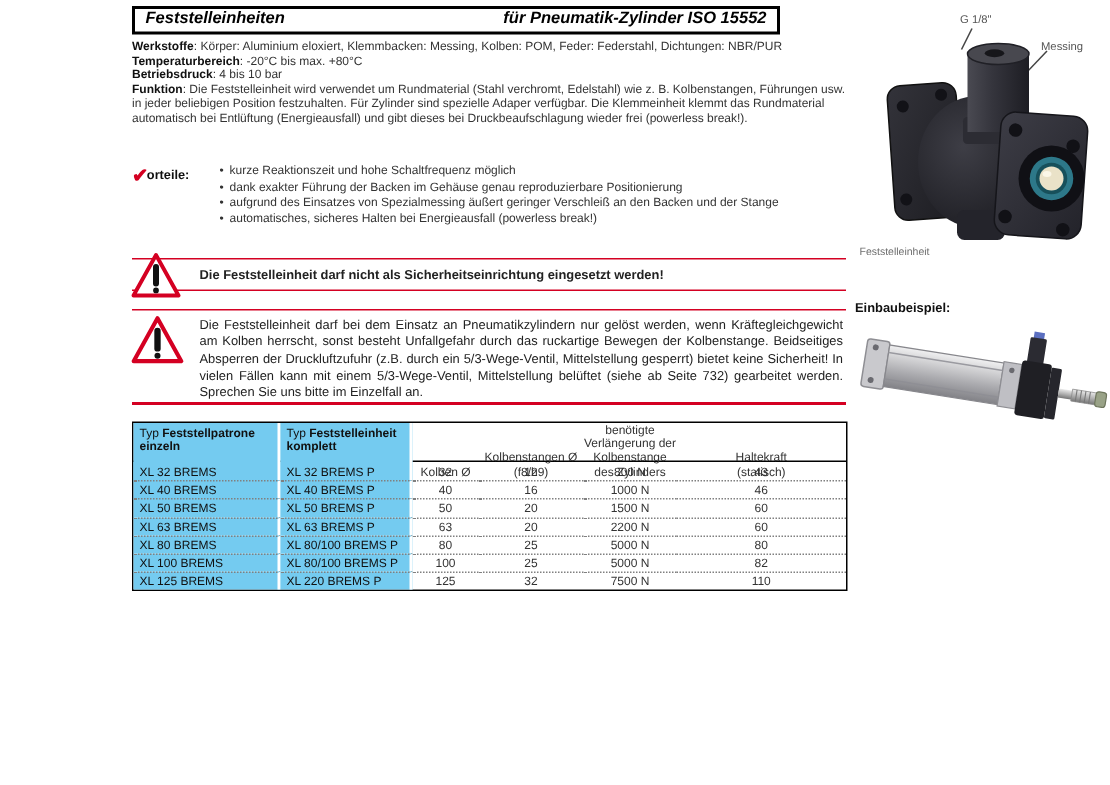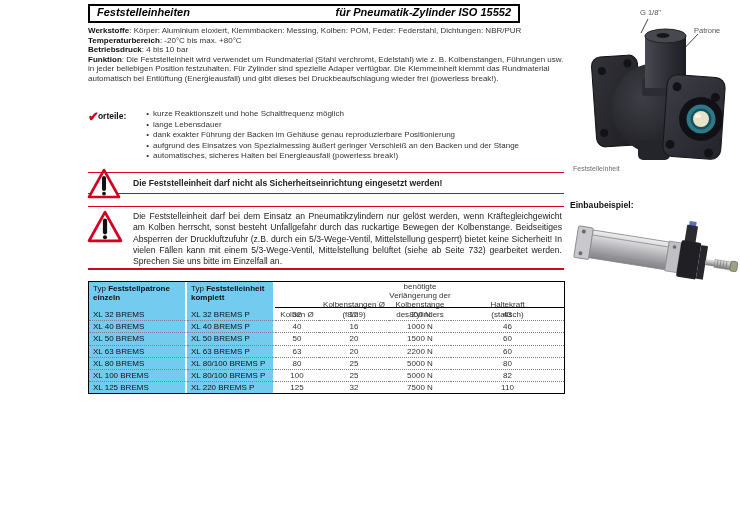--- a/index.html
+++ b/index.html
@@ -74,21 +74,20 @@
     <div><b>Werkstoffe</b><span>: Körper: Aluminium eloxiert, Klemmbacken: Messing, Kolben: POM, Feder: Federstahl, Dichtungen: NBR/PUR</span></div>
     <div><b>Temperaturbereich</b><span>: -20°C bis max. +80°C</span></div>
     <div><b>Betriebsdruck</b><span>: 4 bis 10 bar</span></div>
     <div><b>Funktion</b><span>: Die Feststelleinheit wird verwendet um Rundmaterial (Stahl verchromt, Edelstahl) wie z. B. Kolbenstangen, Führungen usw. in jeder beliebigen Position festzuhalten. Für Zylinder sind spezielle Adaper verfügbar. Die Klemmeinheit klemmt das Rundmaterial automatisch bei Entlüftung (Energieausfall) und gibt dieses bei Druckbeaufschlagung wieder frei (powerless break!).</span></div>
   </div>
 
   <div class="vorteile">
     <div class="vlabel"><span class="vcheck">✔</span><span>orteile:</span></div>
     <ul class="vlist">
       <li>kurze Reaktionszeit und hohe Schaltfrequenz möglich</li>
-      <li>lange Lebensdauer</li>
       <li>dank exakter Führung der Backen im Gehäuse genau reproduzierbare Positionierung</li>
       <li>aufgrund des Einsatzes von Spezialmessing äußert geringer Verschleiß an den Backen und der Stange</li>
       <li>automatisches, sicheres Halten bei Energieausfall (powerless break!)</li>
     </ul>
   </div>
 
   <div class="warn1">
     <svg class="tri" width="34" height="34" viewBox="0 0 34 34">
       <polygon points="17,3 32,30 2,30" fill="#ffffff" stroke="#d40022" stroke-width="2.6" stroke-linejoin="round"></polygon>
       <line x1="17" y1="11" x2="17" y2="22" stroke="#111" stroke-width="4" stroke-linecap="round"></line>
@@ -241,21 +240,21 @@
     </g>
 
     <circle cx="121" cy="119" r="22" fill="#101015"></circle>
     <circle cx="121" cy="119" r="14.5" fill="#2d7889"></circle>
     <circle cx="121" cy="119" r="10.5" fill="#17505b"></circle>
     <circle cx="121" cy="119" r="8" fill="#eae2c8"></circle>
     <ellipse cx="118" cy="116" rx="3" ry="2" fill="#fbf7e8"></ellipse>
   </svg>
 
   <span class="lbl-g18">G 1/8"</span>
-  <span class="lbl-patrone">Patrone</span>
+  <span class="lbl-patrone">Messing</span>
   <span class="lbl-fest">Feststelleinheit</span>
   <span class="lbl-einbau">Einbaubeispiel:</span>
 
   <svg class="photo2" width="168" height="95" viewBox="0 0 168 95">
     <defs>
       <linearGradient id="gTube" x1="0" y1="0" x2="0" y2="1">
         <stop offset="0" stop-color="#f0f0f1"></stop>
           <stop offset="0.25" stop-color="#d3d3d5"></stop>
           <stop offset="0.6" stop-color="#ababaf"></stop>
           <stop offset="1" stop-color="#828287"></stop>

